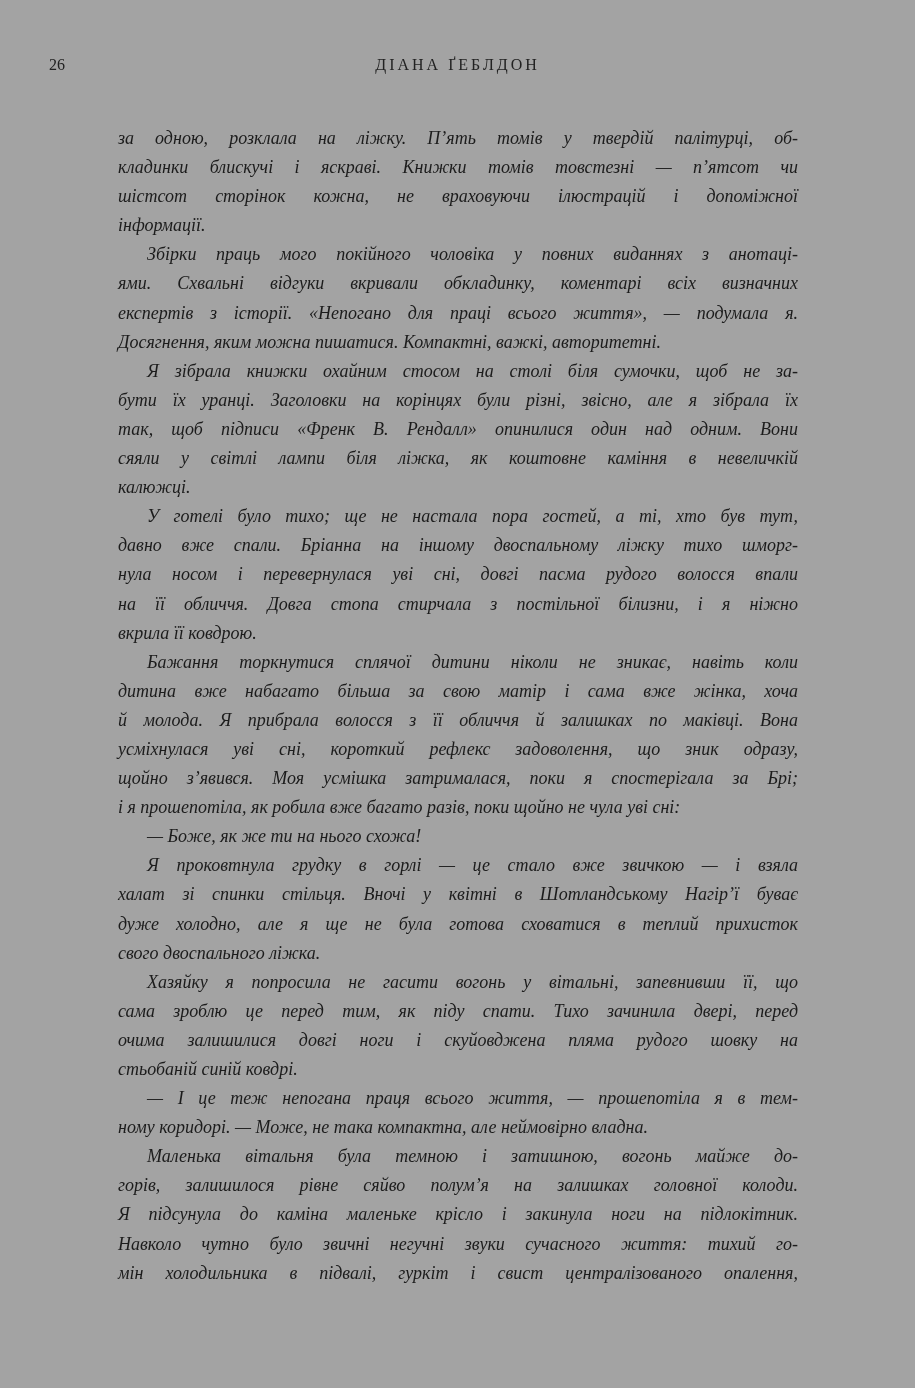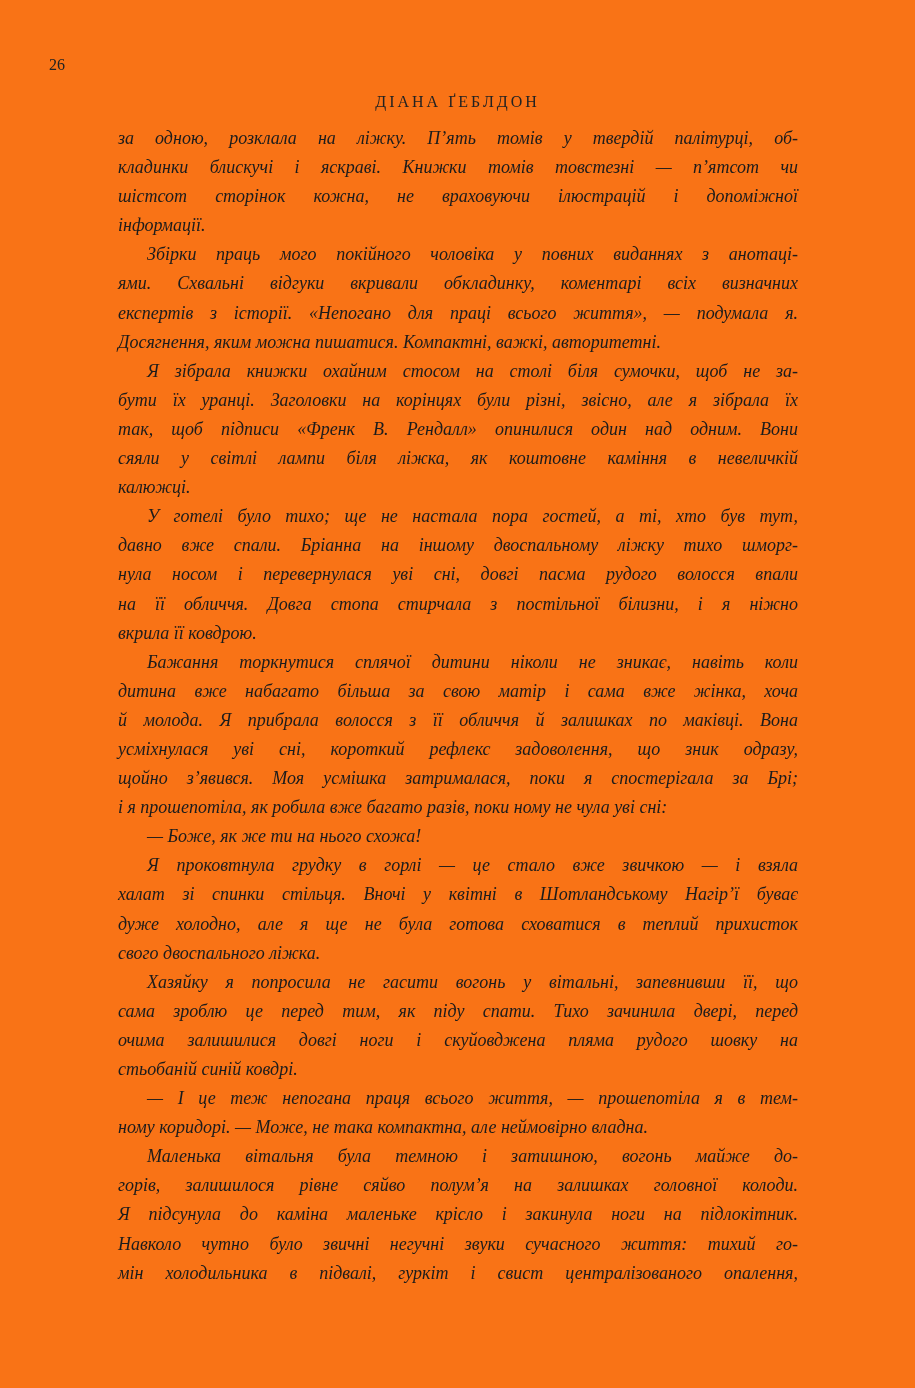--- a/index.html
+++ b/index.html
@@ -1,20 +1,20 @@
 <!DOCTYPE html>
 <html><head>
   <meta charset="utf-8">
   <style>
     html, body { margin: 0; padding: 0; background: #ffffff; }
     body { width: 915px; height: 1388px; position: relative; overflow: hidden; }
-    .page { position: absolute; left: 0; top: 0; width: 915px; height: 1388px; background: #f97316; color: #1a1a1a; }
+    .page { position: absolute; left: 0; top: 0; width: 915px; height: 1388px; background: #a3a3a3; color: #1a1a1a; }
     .running-head { position: absolute; top: 56px; left: 0; width: 915px; height: 24px; }
     .page-number { position: absolute; left: 49px; top: 0; font-family: "Liberation Serif", "DejaVu Serif", serif; font-size: 16px; color: #222; }
-    .running-title { position: absolute; left: 0; width: 915px; top: 0; text-align: center; font-family: "Liberation Serif", "DejaVu Serif", serif; font-size: 16px; letter-spacing: 3px; color: #222; margin-top: 37px; }
+    .running-title { position: absolute; left: 0; width: 915px; top: 0; text-align: center; font-family: "Liberation Serif", "DejaVu Serif", serif; font-size: 16px; letter-spacing: 3px; color: #222; }
     .body-text { position: absolute; left: 118px; top: 124px; width: 680px; font-family: "Liberation Serif", "DejaVu Serif", serif; font-style: italic; font-size: 18px; line-height: 29.1px; color: #1c1c1c; }
     .line { display: block; white-space: nowrap; text-align: justify; text-align-last: justify; height: 29.1px; overflow: visible; }
     .line.last { text-align-last: left; }
     .line.indent { padding-left: 29px; }
   </style>
 </head>
 <body>
 
 <div class="page">
   <div class="running-head">
@@ -47,21 +47,21 @@
         <span class="line">нула носом і перевернулася уві сні, довгі пасма рудого волосся впали</span>
         <span class="line">на її обличчя. Довга стопа стирчала з постільної білизни, і я ніжно</span>
         <span class="line last">вкрила її ковдрою.</span>
       </div>
       <div class="paragraph">
         <span class="line indent">Бажання торкнутися сплячої дитини ніколи не зникає, навіть коли</span>
         <span class="line">дитина вже набагато більша за свою матір і сама вже жінка, хоча</span>
         <span class="line">й молода. Я прибрала волосся з її обличчя й залишках по маківці. Вона</span>
         <span class="line">усміхнулася уві сні, короткий рефлекс задоволення, що зник одразу,</span>
         <span class="line">щойно з’явився. Моя усмішка затрималася, поки я спостерігала за Брі;</span>
-        <span class="line last">і я прошепотіла, як робила вже багато разів, поки ному не чула уві сні:</span>
+        <span class="line last">і я прошепотіла, як робила вже багато разів, поки щойно не чула уві сні:</span>
       </div>
       <div class="paragraph">
         <span class="line indent last">— Боже, як же ти на нього схожа!</span>
       </div>
       <div class="paragraph">
         <span class="line indent">Я проковтнула грудку в горлі — це стало вже звичкою — і взяла</span>
         <span class="line">халат зі спинки стільця. Вночі у квітні в Шотландському Нагір’ї буває</span>
         <span class="line">дуже холодно, але я ще не була готова сховатися в теплий прихисток</span>
         <span class="line last">свого двоспального ліжка.</span>
       </div>

